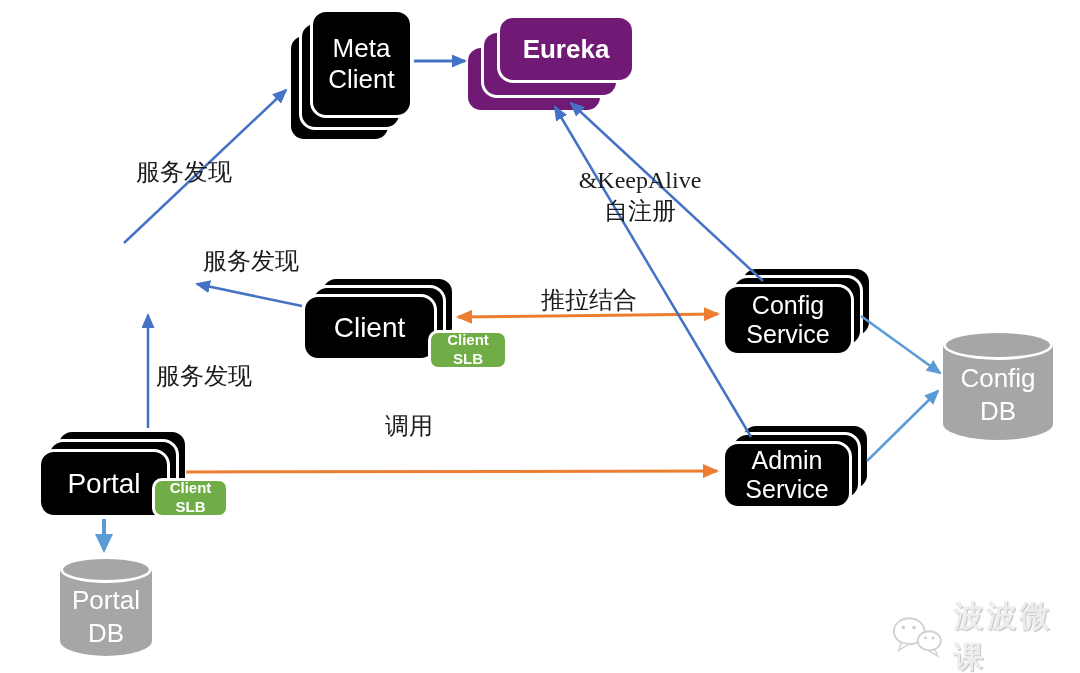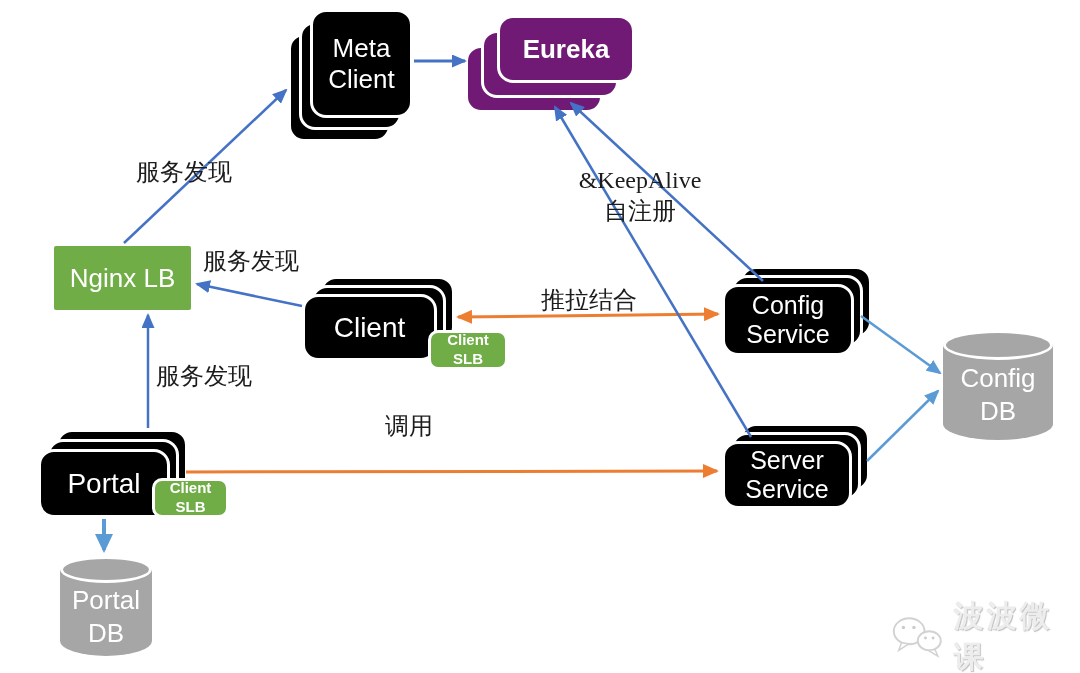--- a/index.html
+++ b/index.html
@@ -73,23 +73,20 @@
   <div class="stack orange" style="left:497px;top:15px;width:138px;height:68px;">
     <div class="layer" style="left:-32px;top:30px;"></div>
     <div class="layer" style="left:-16px;top:15px;"></div>
     <div class="layer front">
       <div class="nlabel">
         <span>Eureka</span>
       </div>
     </div>
   </div>
 
-  <div class="greenbox" style="left:54px;top:246px;width:137px;height:64px;">
-    <span>Nginx LB</span>
-  </div>
 
   <div class="stack blue" style="left:302px;top:294px;width:135px;height:67px;">
     <div class="layer" style="left:18px;top:-18px;"></div>
     <div class="layer" style="left:9px;top:-9px;"></div>
     <div class="layer front">
       <div class="nlabel lbl-big">
         <span>Client</span>
       </div>
     </div>
   </div>
@@ -108,21 +105,21 @@
         <span>Service</span>
       </div>
     </div>
   </div>
 
   <div class="stack blue" style="left:722px;top:441px;width:130px;height:68px;">
     <div class="layer" style="left:18px;top:-18px;"></div>
     <div class="layer" style="left:9px;top:-9px;"></div>
     <div class="layer front">
       <div class="nlabel lbl-svc">
-        <span>Server</span>
+        <span>Admin</span>
         <span>Service</span>
       </div>
     </div>
   </div>
 
   <div class="stack blue" style="left:38px;top:449px;width:132px;height:69px;">
     <div class="layer" style="left:18px;top:-20px;"></div>
     <div class="layer" style="left:9px;top:-10px;"></div>
     <div class="layer front">
       <div class="nlabel lbl-big">

